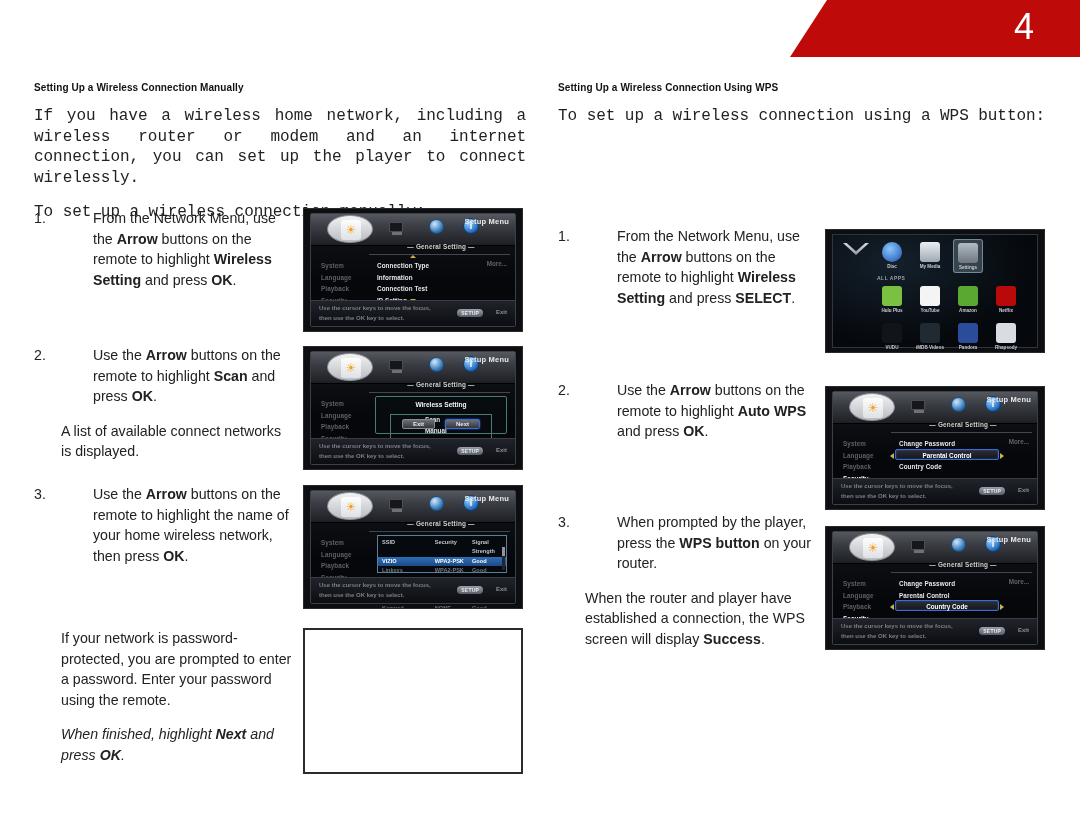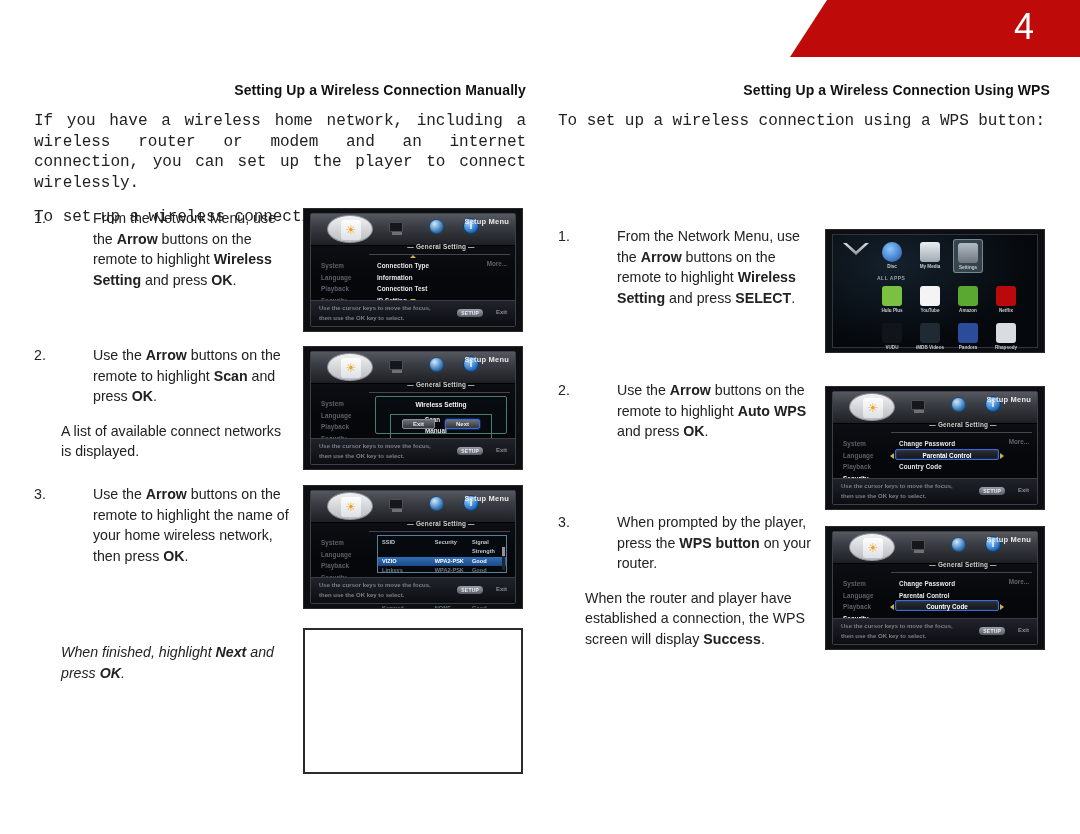--- a/index.html
+++ b/index.html
@@ -26,22 +26,22 @@
     letter-spacing: 0px; line-height: 46px;
     font-family: "Liberation Sans", sans-serif;
   }
 
   
   .col { position: absolute; top: 82px; }
   .col-left  { left: 34px;  width: 492px; }
   .col-right { left: 558px; width: 492px; }
 
   h2.sec-title {
-    font-size: 14px; font-weight: bold; letter-spacing: .1px;
-    margin-bottom: 13px; color: #111; text-align: right;
+    font-size: 10px; font-weight: bold; letter-spacing: .1px;
+    margin-bottom: 13px; color: #111;
   }
   p.body {
     font-size: 16px; line-height: 20.5px; color: #222;
     margin-bottom: 14px; letter-spacing: -.05px; font-family: Liberation Mono, monospace;
   }
   p.body.just { text-align: justify; }
   b { font-weight: bold; }
   .step {
     position: relative; display: flex; gap: 9px;
     font-size: 14.2px; line-height: 20.5px; color: #222;
@@ -324,20 +324,21 @@
   </div>
 
   <div style="position:absolute; left:34px; top:484px; width:262px;">
     <div class="step">
       <span class="num">3.</span>
       <span class="txt"><span>Use the </span><b>Arrow</b><span> buttons on the remote to highlight the name of your home wireless network, then press </span><b>OK</b><span>.</span></span>
     </div>
   </div>
 
   <div style="position:absolute; left:61px; top:628px; width:236px;">
+    <div class="step" style="display:block;">If your network is password-protected, you are prompted to enter a password. Enter your password using the remote.</div>
     <div class="step" style="display:block; margin-top:14px;font-style:italic;"><span>When finished, highlight </span><b>Next</b><span> and press </span><b>OK</b><span>.</span></div>
   </div>
 
   <div class="shot" style="left:303px; top:208px;">
     <div class="setup">
       <div class="setup-top">
         <div class="gear-oval">
           <div class="gear-inner">
               <span class="gear-glyph">☀</span>
             </div>

